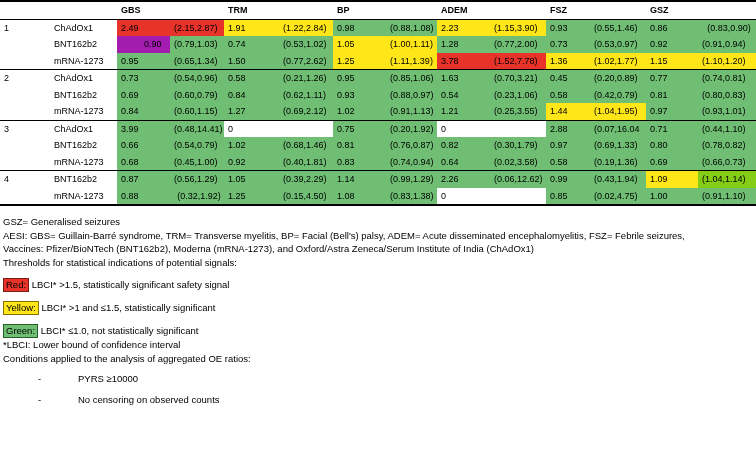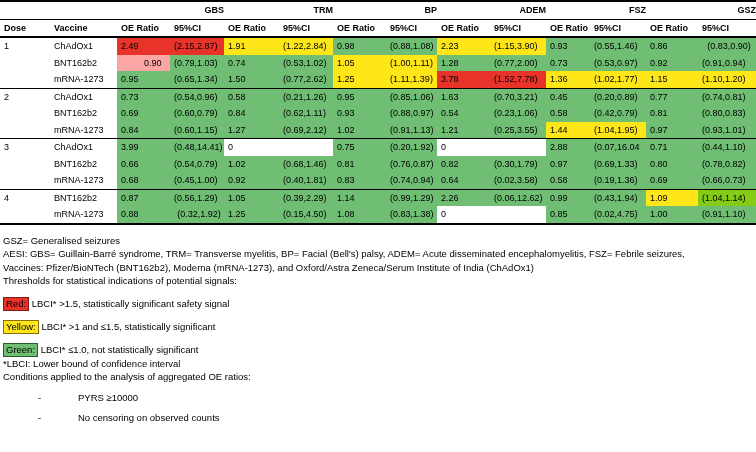--- a/index.html
+++ b/index.html
@@ -13,21 +13,21 @@
   
   table.oe {
     border-collapse:collapse; table-layout:fixed; width:756px;
     border-top:2px solid #000; border-bottom:2px solid #000;
   }
   table.oe td {
     padding:0 0 0 4px; font-size:9px; line-height:16.5px; height:16.5px;
     white-space:nowrap; overflow:hidden; vertical-align:middle;
   }
   thead td { font-weight:bold; height:18px; line-height:18px; }
-  thead tr.groups td { border-bottom:1px solid #000;text-align:right; }
+  thead tr.groups td { border-bottom:1px solid #000; }
   thead tr.cols td   { border-bottom:2px solid #000; }
   tbody tr.group-start td { border-top:1.5px solid #000; }
 
   
   .notes { padding:9px 4px 0 3px; font-size:9.5px; line-height:13.5px; }
   .notes p { margin:0; }
   .thresholds { margin-top:34px; }
   .legend-row { margin-top:9px; }
   .swatch { display:inline-block; padding:0 2px; line-height:12px; }
   .sw-red    { border:1px solid #7a1d15; }
@@ -64,36 +64,20 @@
       <tr class="groups">
         <td></td>
         <td></td>
         <td colspan="2">GBS</td>
         <td colspan="2">TRM</td>
         <td colspan="2">BP</td>
         <td colspan="2">ADEM</td>
         <td colspan="2">FSZ</td>
         <td colspan="2">GSZ</td>
       </tr>
-      <tr class="cols">
-        <td>Dose</td>
-        <td>Vaccine</td>
-        <td>OE Ratio</td>
-        <td>95%CI</td>
-        <td>OE Ratio</td>
-        <td>95%CI</td>
-        <td>OE Ratio</td>
-        <td>95%CI</td>
-        <td>OE Ratio</td>
-        <td>95%CI</td>
-        <td>OE Ratio</td>
-        <td>95%CI</td>
-        <td>OE Ratio</td>
-        <td>95%CI</td>
-      </tr>
     </thead>
     <tbody>
         <tr>
           <td>1</td>
           <td>ChAdOx1</td>
           <td style="background-color: rgb(232, 51, 42);">2.49</td>
           <td style="background-color: rgb(232, 51, 42);">(2.15,2.87)</td>
           <td style="background-color: rgb(255, 230, 25);">1.91</td>
           <td style="background-color: rgb(255, 230, 25);">(1.22,2.84)</td>
           <td style="background-color: rgb(111, 190, 115);">0.98</td>
@@ -101,21 +85,21 @@
           <td style="background-color: rgb(255, 230, 25);">2.23</td>
           <td style="background-color: rgb(255, 230, 25);">(1.15,3.90)</td>
           <td style="background-color: rgb(111, 190, 115);">0.93</td>
           <td style="background-color: rgb(111, 190, 115);">(0.55,1.46)</td>
           <td style="background-color: rgb(111, 190, 115);">0.86</td>
           <td style="background-color: rgb(111, 190, 115); text-align: center;">(0.83,0.90)</td>
         </tr>
         <tr>
           <td></td>
           <td>BNT162b2</td>
-          <td style="background-color: #fca5a5; padding-left: 27px;">0.90</td>
+          <td style="background-color: #a21caf; padding-left: 27px;">0.90</td>
           <td style="background-color: rgb(111, 190, 115);">(0.79,1.03)</td>
           <td style="background-color: rgb(111, 190, 115);">0.74</td>
           <td style="background-color: rgb(111, 190, 115);">(0.53,1.02)</td>
           <td style="background-color: rgb(255, 230, 25);">1.05</td>
           <td style="background-color: rgb(255, 230, 25);">(1.00,1.11)</td>
           <td style="background-color: rgb(111, 190, 115);">1.28</td>
           <td style="background-color: rgb(111, 190, 115);">(0.77,2.00)</td>
           <td style="background-color: rgb(111, 190, 115);">0.73</td>
           <td style="background-color: rgb(111, 190, 115);">(0.53,0.97)</td>
           <td style="background-color: rgb(111, 190, 115);">0.92</td>

